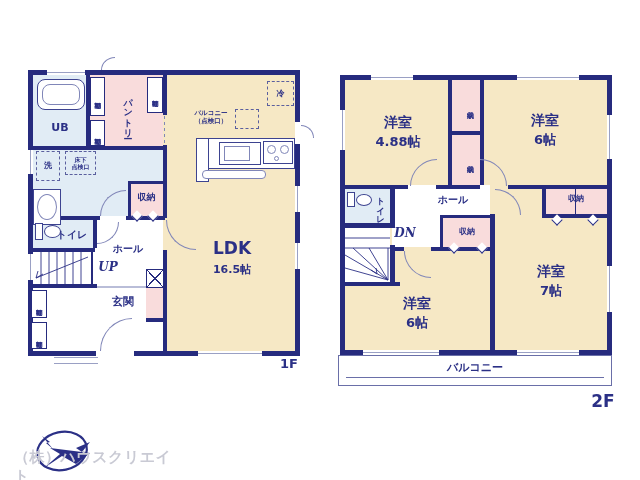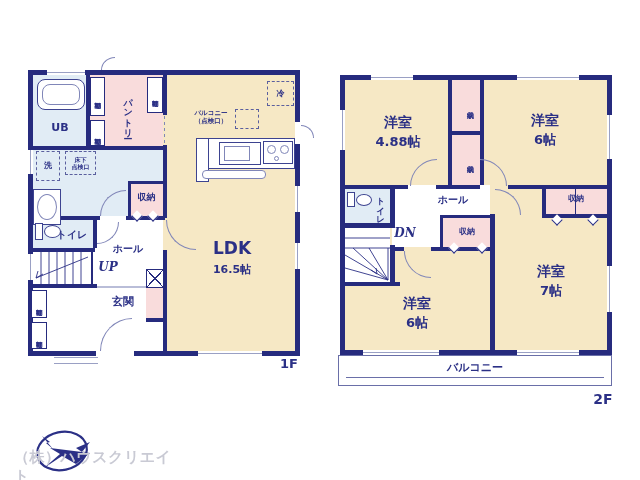--- a/index.html
+++ b/index.html
@@ -244,21 +244,21 @@
     <span style="font-size:13px;">6帖</span>
   </div>
   <div class="lb" style="left:521px;top:261px;width:60px;">
     <span style="font-size:14px;">洋室</span><br>
     <span style="font-size:13px;">7帖</span>
   </div>
 
   <div style="position:absolute;left:338px;top:355px;width:274px;height:31px;border:1.5px solid #6a6fa8;box-sizing:border-box;background:#fff;"></div>
   <div class="thin" style="left:346px;top:377px;width:258px;height:1px;background:#6a6fa8;"></div>
   <div class="lb" style="left:415px;top:361px;width:120px;font-size:11px;font-weight:bold;">バルコニー</div>
-  <div class="lb" style="left:590px;top:391px;width:26px;font-size:14px;">2F</div>
+  <div class="lb" style="left:590px;top:391px;width:26px;font-size:17px;">2F</div>
 
   <svg style="left:32px;top:426px;" width="82" height="48" viewBox="0 0 82 48">
     <g fill="none" stroke="#2b3086" stroke-width="2.2">
       <ellipse cx="30" cy="25" rx="25" ry="19" transform="rotate(-12 30 25)"></ellipse>
     </g>
     <path d="M10,10 l8,6 -4,1 7,6 z" fill="#2b3086"></path>
     <path d="M18,22 L58,27 L44,38 L30,30 L12,42 L28,28 Z" fill="#2b3086"></path>
     <path d="M44,22 l14,-6 -8,10 z" fill="#2b3086"></path>
   </svg>
   <div style="position:absolute;left:14px;top:448px;width:170px;font-size:15px;font-weight:bold;color:#c9cad4;letter-spacing:0.5px;font-family:'DejaVu Sans','Liberation Sans',sans-serif;">（株）ハウスクリエイト</div>

